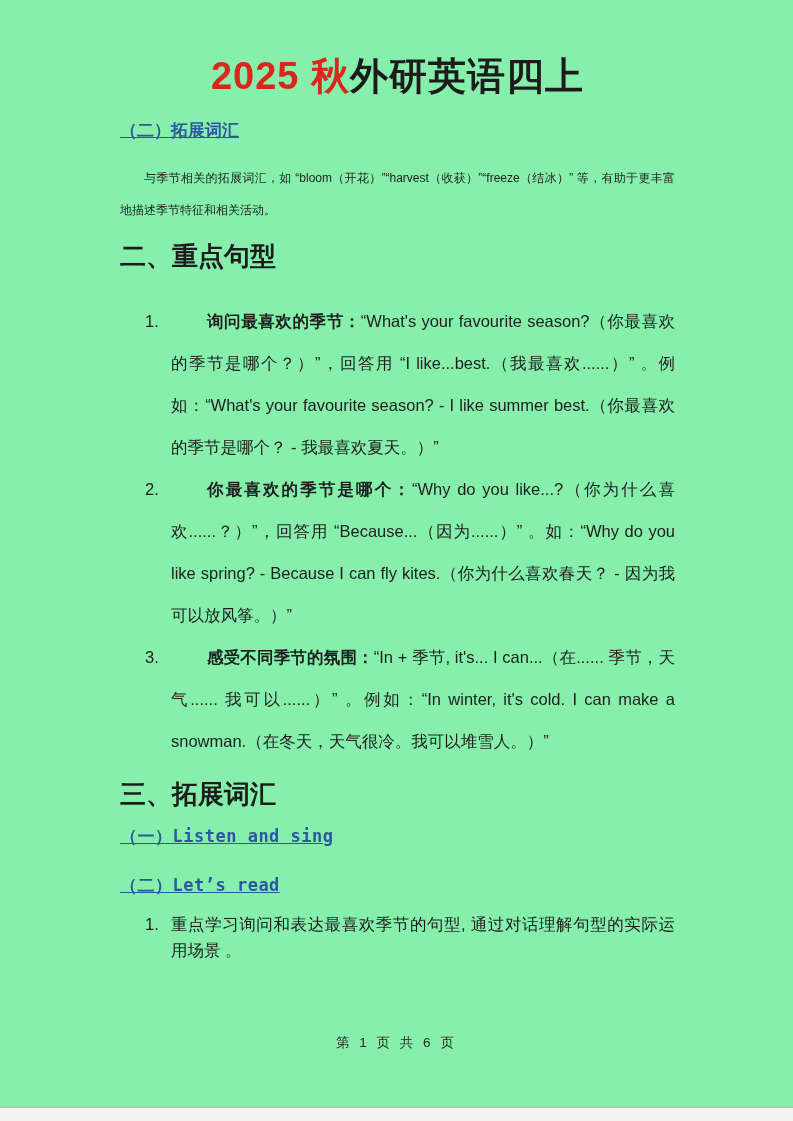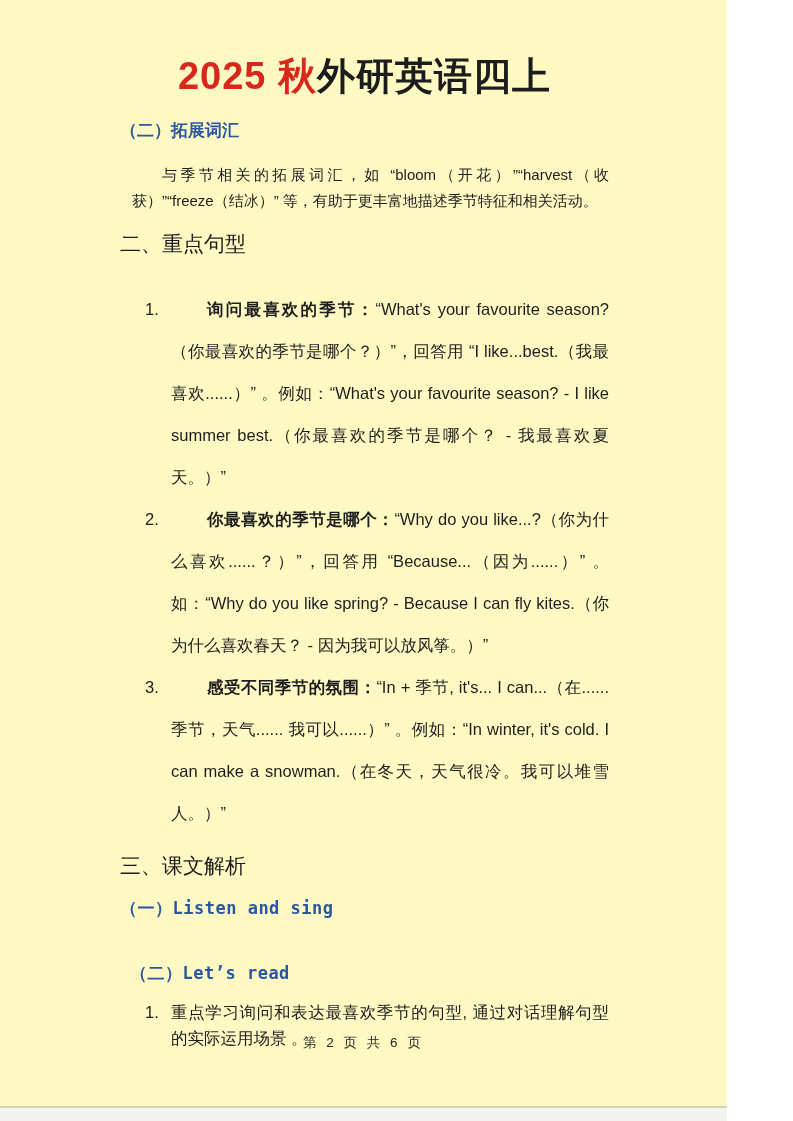--- a/index.html
+++ b/index.html
@@ -2,23 +2,23 @@
 <html><head>
 <meta charset="utf-8">
 <style>
   html, body {
     margin: 0;
     padding: 0;
     background: #ffffff;
   }
   .page {
     position: relative;
-    width: 727px;
+    width: 793px;
     height: 1121px;
-    background: #fef9c3;
+    background: #86efac;
     overflow: hidden;
     font-family: "Liberation Sans", "DejaVu Sans", sans-serif;
     color: #212121;
     box-sizing: border-box;
   }
   .content {
     padding: 54px 118px 0 120px;
   }
   .doc-title {
     margin: 0 0 22px 0;
@@ -31,39 +31,40 @@
   }
   .doc-title .red {
     color: #d9271c;
   }
   .blue-h {
     margin: 0 0 20px 0;
     font-size: 17px;
     line-height: 22px;
     font-weight: 700;
     color: #2a57a0;
+    text-decoration: underline;
   }
   .blue-h.mono {
     font-family: "DejaVu Sans Mono", "Liberation Mono", monospace;
     font-weight: 700;
     letter-spacing: 0.5px;
   }
   .para {
-    margin: 0 0 12px 12px;
-    font-size: 15px;
-    line-height: 26px;
+    margin: 0 0 12px 0;
+    font-size: 12px;
+    line-height: 32px;
     text-indent: 2em;
     text-align: justify;
     color: #1e1e1e;
   }
   .section-h {
     margin: 0 0 26px 0;
-    font-size: 21px;
+    font-size: 26px;
     line-height: 36px;
-    font-weight: 400;
+    font-weight: 700;
     color: #1c1c1c;
   }
   .olist {
     margin: 0;
     padding: 0;
   }
   .olist-item {
     display: flex;
     font-size: 16.5px;
     line-height: 42px;
@@ -152,40 +153,40 @@
         <span class="itext"><span class="lead">你最喜欢的季节是哪个：</span><span>“Why do you like...?（你为什么喜欢......？）”，回答用 “Because...（因为......）” 。如：“Why do you like spring? - Because I can fly kites.（你为什么喜欢春天？ - 因为我可以放风筝。）”</span></span>
       </div>
       <div class="olist-item">
         <span class="num">3.</span>
         <span class="itext"><span class="lead">感受不同季节的氛围：</span><span>“In + 季节, it's... I can...（在...... 季节，天气...... 我可以......）” 。例如：“In winter, it's cold. I can make a snowman.（在冬天，天气很冷。我可以堆雪人。）”</span></span>
       </div>
     </div>
 
     <div class="sp-after-list"></div>
 
-    <h2 class="section-h" style="margin-bottom:0;">三、课文解析</h2>
+    <h2 class="section-h" style="margin-bottom:0;">三、拓展词汇</h2>
 
     <div class="sub-gap"></div>
 
-    <div class="blue-h mono" style="margin-bottom:16px;">（一）Listen and sing</div>
+    <div class="blue-h mono" style="margin-bottom:0;">（一）Listen and sing</div>
 
     <div class="para-gap"></div>
 
 
     <div class="read-gap"></div>
 
-    <div class="blue-h mono" style="margin-bottom:0;margin-left:10px;">（二）Let’s read</div>
+    <div class="blue-h mono" style="margin-bottom:0;">（二）Let’s read</div>
 
     <div class="item-gap"></div>
 
     <div class="olist tight">
       <div class="olist-item">
         <span class="num">1.</span>
         <span class="itext">重点学习询问和表达最喜欢季节的句型, 通过对话理解句型的实际运用场景 。</span>
       </div>
     </div>
 
   </div>
 
-  <div class="page-footer">第 2 页 共 6 页</div>
+  <div class="page-footer">第 1 页 共 6 页</div>
   <div class="page-edge-line"></div>
   <div class="page-edge-below"></div>
 </div>
 
 </body></html>

